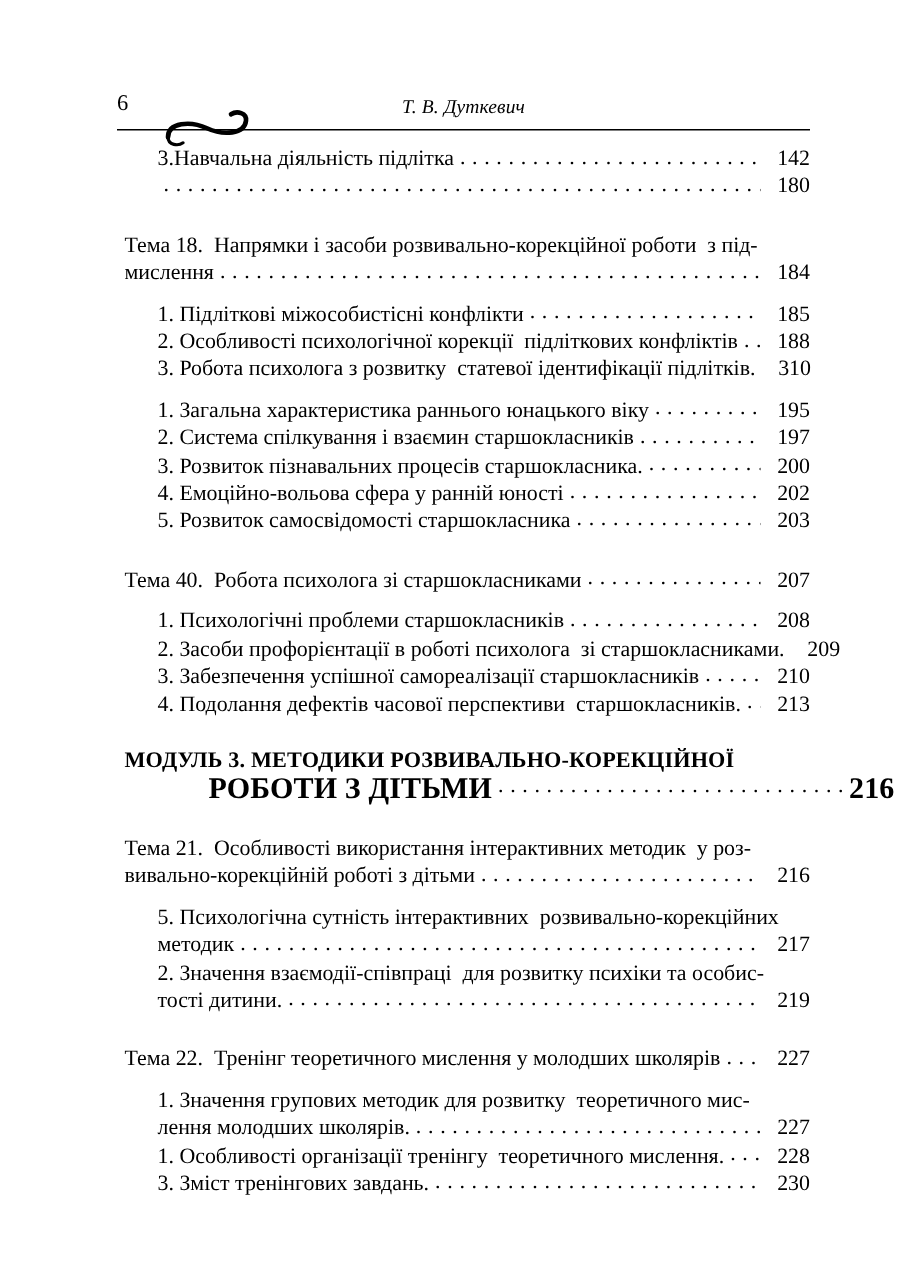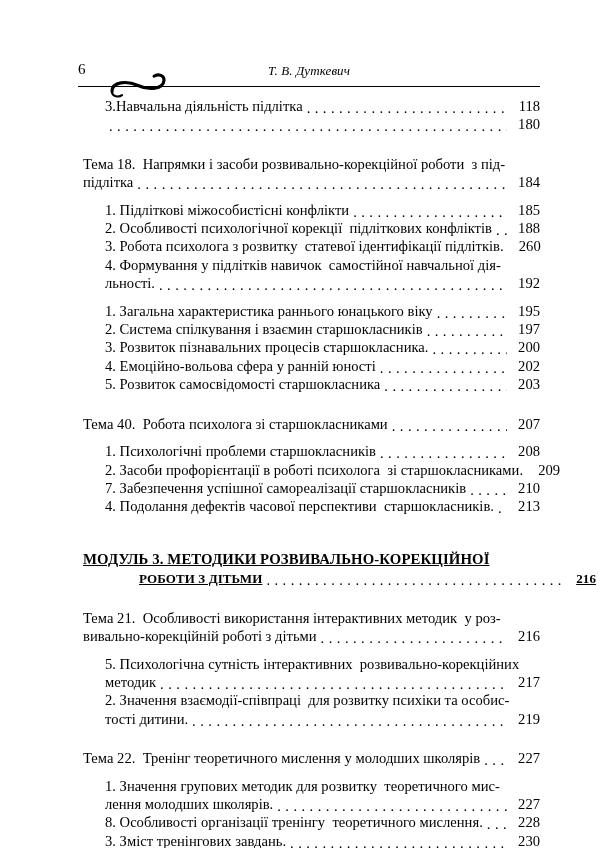--- a/index.html
+++ b/index.html
@@ -79,21 +79,20 @@
     display: block;
     font-size: 14.6px;
     line-height: 18.4px;
     margin: 0;
     padding: 0;
   }
 
   
   .row {
     display: flex;
-    align-items: flex-end;
     width: 100%;
   }
   .row-text {
     white-space: pre;
     flex: 0 0 auto;
   }
   .leader {
     flex: 1 1 auto;
     position: relative;
     height: 14px;
@@ -124,34 +123,33 @@
   
   .lvl-theme { margin-top: 21px; }
   .lvl-theme .row-text { }
 
   .lvl-item {
     padding-left: 22px;
   }
   .group-items { margin-top: 9px; }
 
   .lvl-module {
-    margin-top: 34px;
+    margin-top: 19px;
     font-weight: bold;
     letter-spacing: 0.1px;
-    text-decoration: underline;
   }
   .lvl-module .module-line1 {
     white-space: pre;
     display: block;
     font-size: 14.8px;
     line-height: 19px;
   }
   .lvl-module .module-row2 {
     padding-left: 56px;
-    font-size: 13px;
+    font-size: 20px;
     line-height: 19px;
   }
   .lvl-module .leader::after { font-weight: normal; }
 </style>
 </head>
 <body>
 
 <div class="page">
 
   <div class="header">
@@ -164,33 +162,33 @@
         <path d="M12 19.5 C12 25, 19 25.4, 22 23.2" fill="none" stroke="#000" stroke-width="2.1" stroke-linecap="round"></path>
       </svg>
     </div>
   </div>
 
   <div class="toc">
       <div class="entry lvl-item">
         <div class="row">
           <span class="row-text">3.Навчальна діяльність підлітка</span>
           <span class="leader"></span>
-          <span class="pageno">118</span>
+          <span class="pageno">142</span>
         </div>
       </div>
       <div class="entry lvl-item">
         <div class="row">
           <span class="leader"></span>
           <span class="pageno">180</span>
         </div>
       </div>
       <div class="entry lvl-theme">
         <div class="cont-first">Тема 18.  Напрямки і засоби розвивально-корекційної роботи  з під-</div>
         <div class="row">
-          <span class="row-text">підлітка</span>
+          <span class="row-text">мислення</span>
           <span class="leader"></span>
           <span class="pageno">184</span>
         </div>
       </div>
       <div class="entry lvl-item group-items">
         <div class="row">
           <span class="row-text">1. Підліткові міжособистісні конфлікти</span>
           <span class="leader"></span>
           <span class="pageno">185</span>
         </div>
@@ -199,29 +197,21 @@
         <div class="row">
           <span class="row-text">2. Особливості психологічної корекції  підліткових конфліктів</span>
           <span class="leader"></span>
           <span class="pageno">188</span>
         </div>
       </div>
       <div class="entry lvl-item">
         <div class="row">
           <span class="row-text">3. Робота психолога з розвитку  статевої ідентифікації підлітків.</span>
           <span class="leader"></span>
-          <span class="pageno">260</span>
-        </div>
-      </div>
-      <div class="entry lvl-item">
-        <div class="cont-first">4. Формування у підлітків навичок  самостійної навчальної дія-</div>
-        <div class="row">
-          <span class="row-text">льності.</span>
-          <span class="leader"></span>
-          <span class="pageno">192</span>
+          <span class="pageno">310</span>
         </div>
       </div>
       <div class="entry lvl-item group-items">
         <div class="row">
           <span class="row-text">1. Загальна характеристика раннього юнацького віку</span>
           <span class="leader"></span>
           <span class="pageno">195</span>
         </div>
       </div>
       <div class="entry lvl-item">
@@ -268,21 +258,21 @@
       </div>
       <div class="entry lvl-item">
         <div class="row">
           <span class="row-text">2. Засоби профорієнтації в роботі психолога  зі старшокласниками.</span>
           <span class="leader"></span>
           <span class="pageno">209</span>
         </div>
       </div>
       <div class="entry lvl-item">
         <div class="row">
-          <span class="row-text">7. Забезпечення успішної самореалізації старшокласників</span>
+          <span class="row-text">3. Забезпечення успішної самореалізації старшокласників</span>
           <span class="leader"></span>
           <span class="pageno">210</span>
         </div>
       </div>
       <div class="entry lvl-item">
         <div class="row">
           <span class="row-text">4. Подолання дефектів часової перспективи  старшокласників.</span>
           <span class="leader"></span>
           <span class="pageno">213</span>
         </div>
@@ -329,21 +319,21 @@
       <div class="entry lvl-item group-items">
         <div class="cont-first">1. Значення групових методик для розвитку  теоретичного мис-</div>
         <div class="row">
           <span class="row-text">лення молодших школярів.</span>
           <span class="leader"></span>
           <span class="pageno">227</span>
         </div>
       </div>
       <div class="entry lvl-item">
         <div class="row">
-          <span class="row-text">8. Особливості організації тренінгу  теоретичного мислення.</span>
+          <span class="row-text">1. Особливості організації тренінгу  теоретичного мислення.</span>
           <span class="leader"></span>
           <span class="pageno">228</span>
         </div>
       </div>
       <div class="entry lvl-item">
         <div class="row">
           <span class="row-text">3. Зміст тренінгових завдань.</span>
           <span class="leader"></span>
           <span class="pageno">230</span>
         </div>

